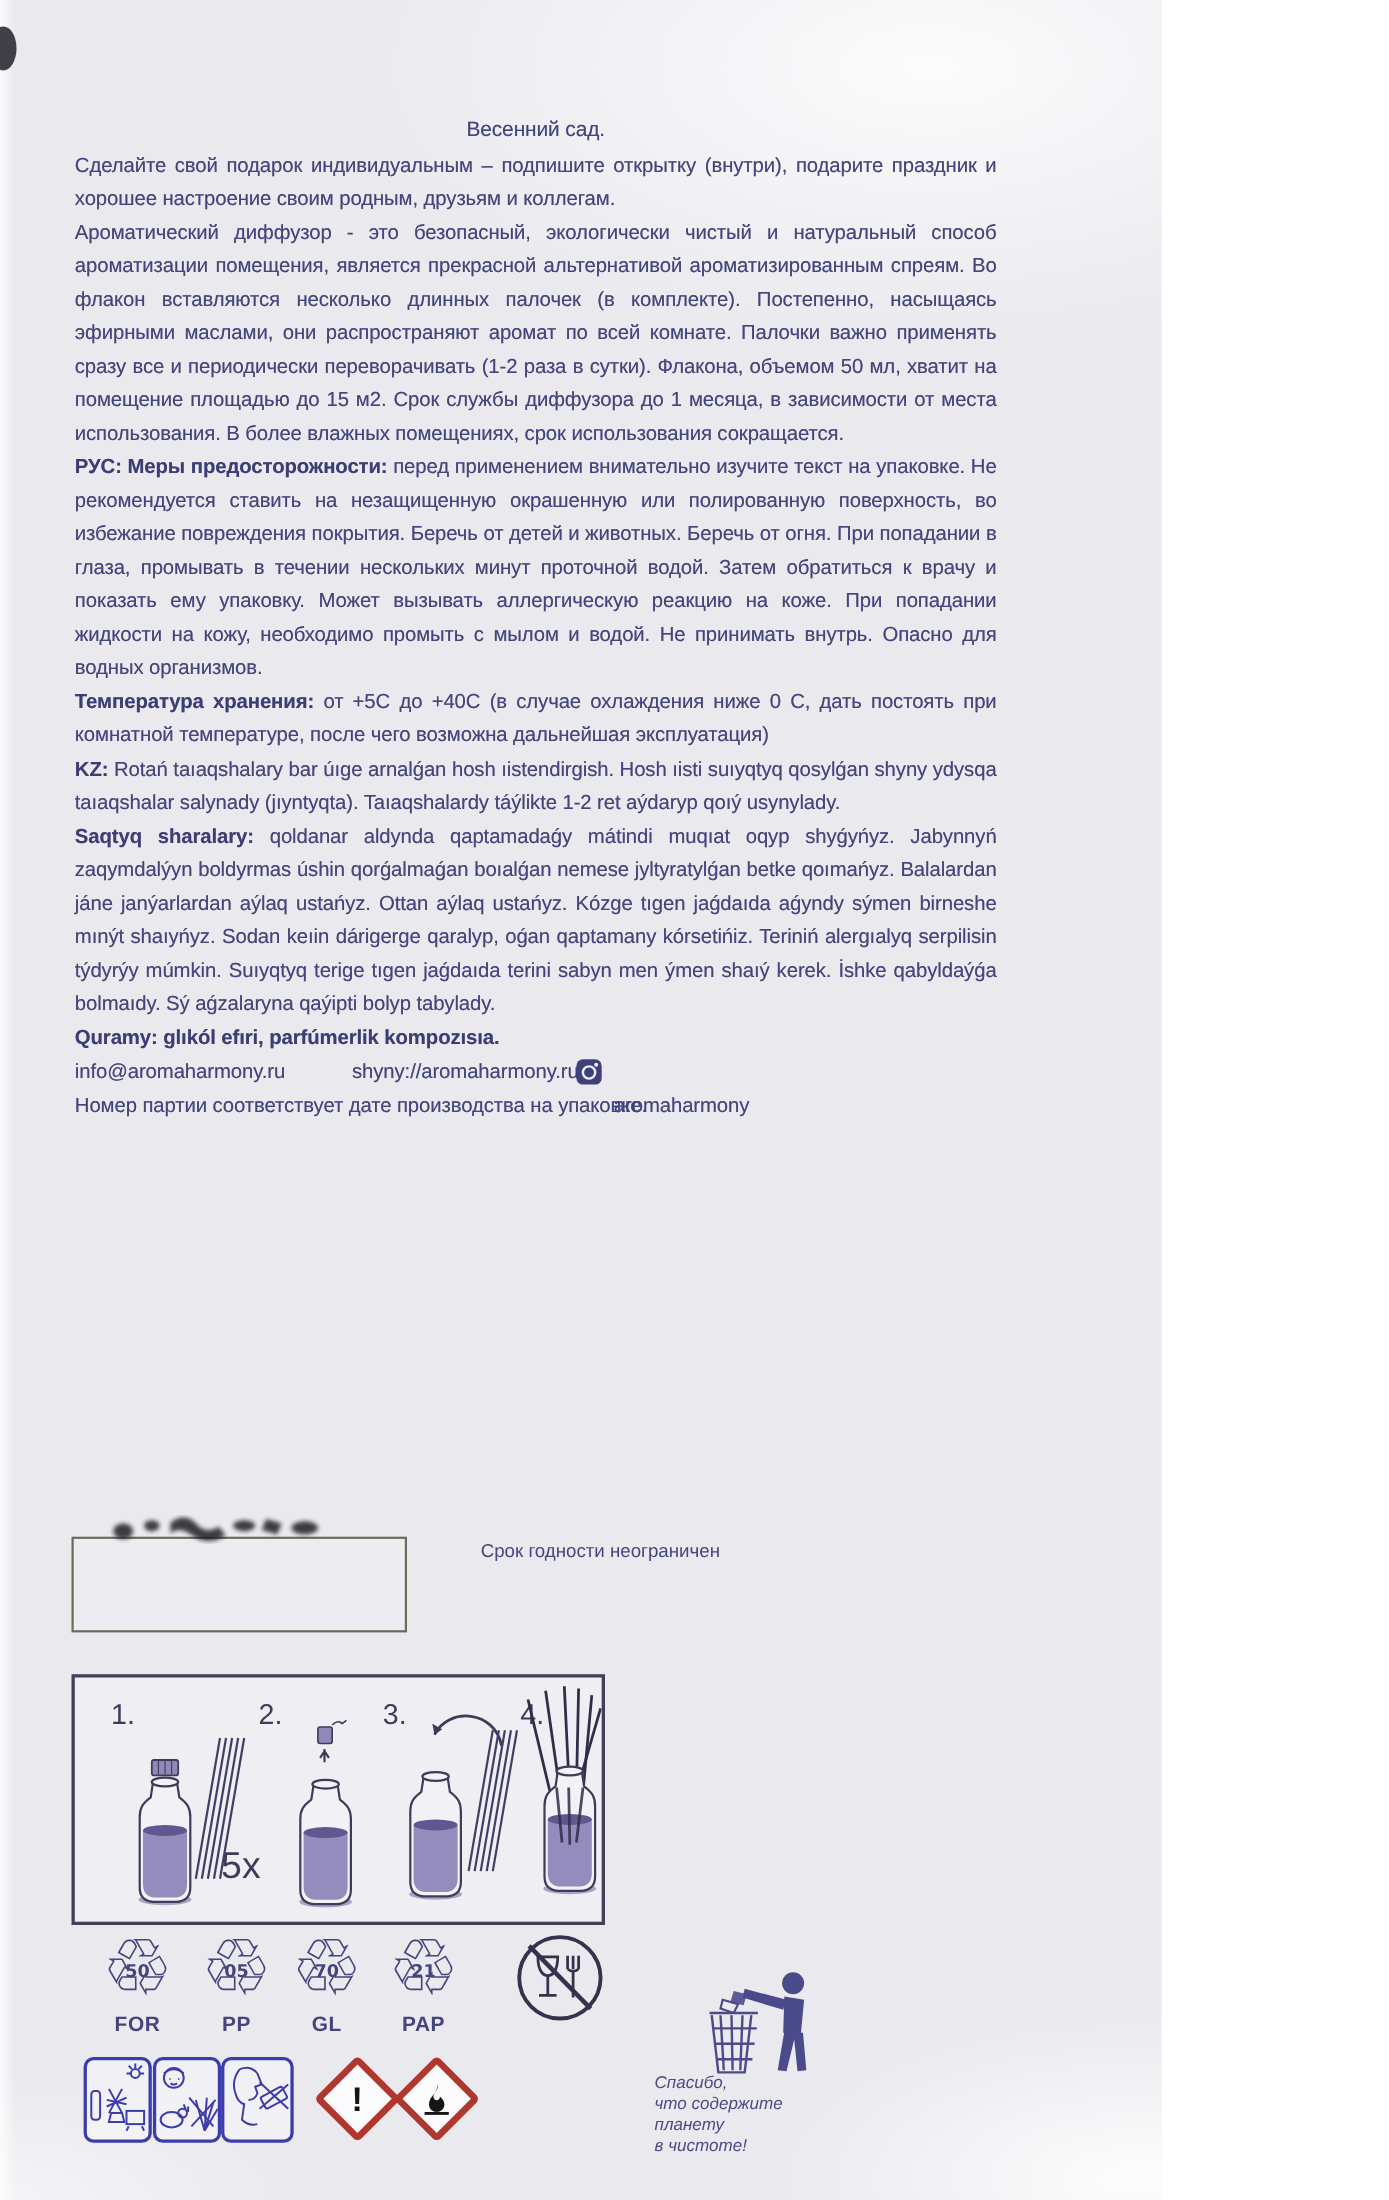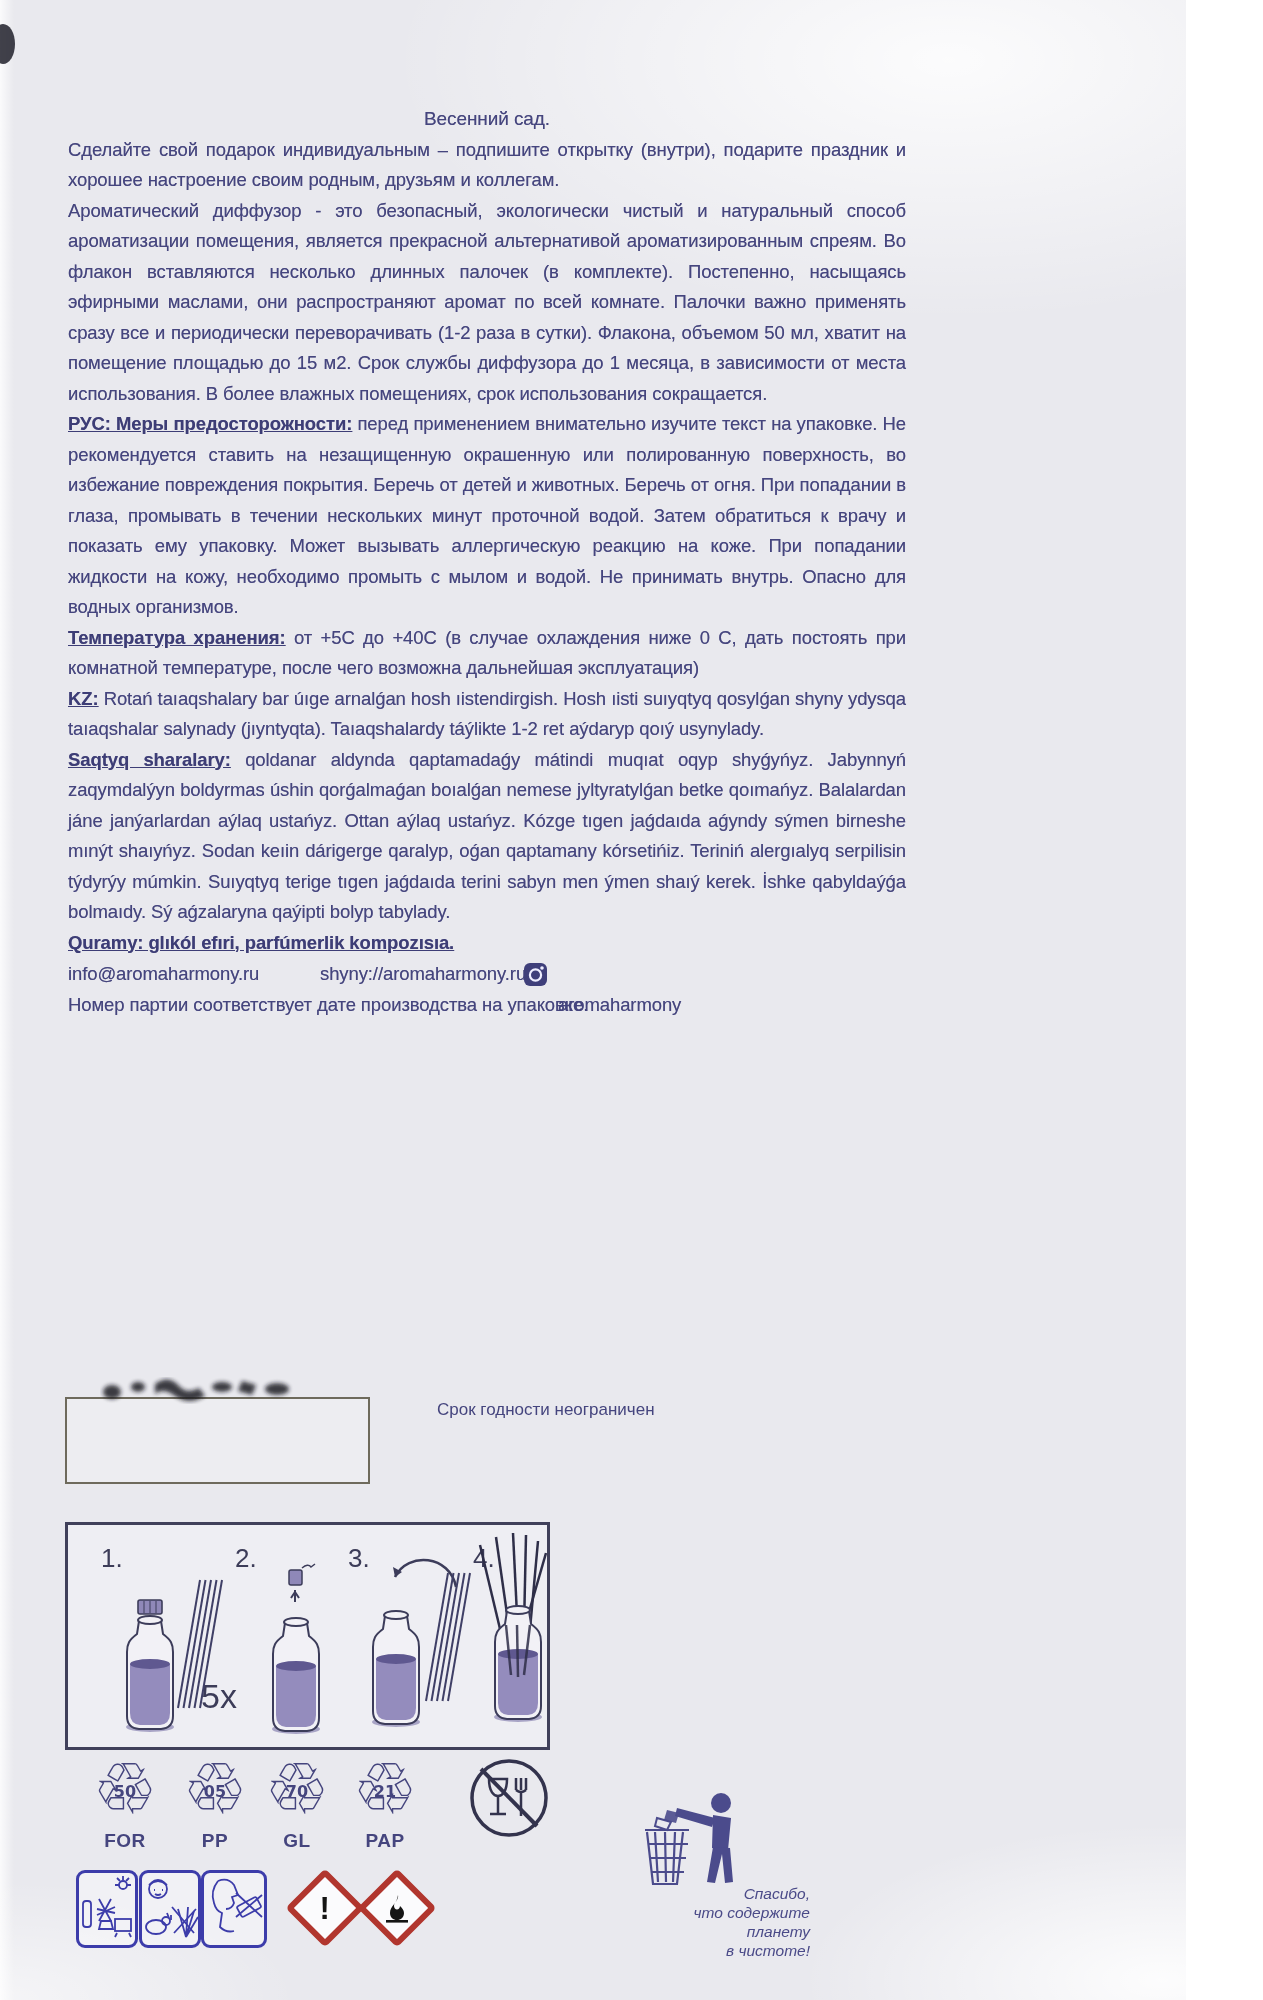--- a/index.html
+++ b/index.html
@@ -1,30 +1,30 @@
 <!DOCTYPE html>
 <html><head>
 <meta charset="utf-8">
 <style>
   html,body{margin:0;padding:0;background:#ffffff;}
   .sheet{
-    position:relative;width:1186px;height:2000px;overflow:hidden;
+    position:relative;width:1056px;height:2000px;overflow:hidden;
     font-family:"Liberation Sans", sans-serif;color:#45457e;
     background:
       radial-gradient(ellipse 900px 420px at 80% 3%, rgba(255,255,255,.85), rgba(255,255,255,0) 62%),
       radial-gradient(ellipse 600px 260px at 98% 99%, rgba(255,255,255,.9), rgba(255,255,255,0) 60%),
       radial-gradient(ellipse 500px 200px at 0% 100%, rgba(255,255,255,.55), rgba(255,255,255,0) 60%),
       linear-gradient(90deg, rgba(255,255,255,.8) 0, rgba(255,255,255,0) 14px, rgba(255,255,255,0) 1246px, rgba(255,255,255,.8) 100%),
       #e9e9ee;
   }
   .corner-blob{position:absolute;left:-9px;top:24px;width:24px;height:40px;border-radius:50%;background:#20202a;opacity:.85;}
   .textcol{position:absolute;left:68px;top:104px;width:838px;font-size:18.5px;line-height:30.5px;letter-spacing:-0.1px;}
   .textcol p{margin:0;text-align:justify;text-shadow:0 0 .5px rgba(64,64,120,.55);}
   .title{text-align:center !important;font-size:19px;}
-  .lead{font-weight:bold;color:#3d3d76;text-decoration:underline;}
+  .lead{font-weight:bold;color:#3d3d76;}
   .gap-producer{margin-top:15px !important;}
   .gap-tip{margin-top:42px !important;}
   .contacts{position:relative;height:31px;margin-top:1px;}
   .contacts span{position:absolute;white-space:nowrap;text-shadow:0 0 .5px rgba(64,64,120,.55);}
   .c-email{left:0;}
   .c-web{left:252px;}
   .c-insta-ic{left:455px;top:3px;}
   .c-insta{left:490px;margin-top:31px;}
   .batch-box{position:absolute;left:65px;top:1397px;width:301px;height:83px;border:2px solid #6e6a5c;background:rgba(255,255,255,.18);}
   .stamp{position:absolute;left:100px;top:1368px;}
@@ -41,21 +41,21 @@
   .rlabel{font-size:19px;font-weight:bold;margin-top:6px;letter-spacing:.5px;}
   .nofood{position:absolute;left:467px;top:1756px;}
   .pict{position:absolute;top:1870px;border:3px solid #3c3caa;border-radius:9px;background:rgba(252,252,255,.4);}
   .p1{left:76px;width:56px;height:72px;} .p2{left:139px;width:56px;height:72px;} .p3{left:201px;width:60px;height:72px;}
   .diamond{position:absolute;top:1880px;width:44px;height:44px;border:6px solid #b1362e;border-radius:5px;
     transform:rotate(45deg);background:#fbfbfd;display:flex;align-items:center;justify-content:center;}
   .d1{left:297px;} .d2{left:369px;}
   .diamond .inner{transform:rotate(-45deg);display:flex;align-items:center;justify-content:center;}
   .excl{font-size:31px;font-weight:bold;color:#141414;line-height:1;}
   .tidyman{position:absolute;left:633px;top:1792px;}
-  .thanks{position:absolute;left:595px;top:1884px;width:215px;text-align:right;
+  .thanks{position:absolute;left:595px;top:1884px;width:215px;text-align:left;
     font-style:italic;font-size:15.5px;line-height:19px;color:#4a4a88;white-space:pre-line;}
 </style>
 </head>
 <body>
 
 <div class="sheet">
   <div class="corner-blob"></div>
 
   <div class="textcol">
     <p class="title">Весенний сад.</p>

